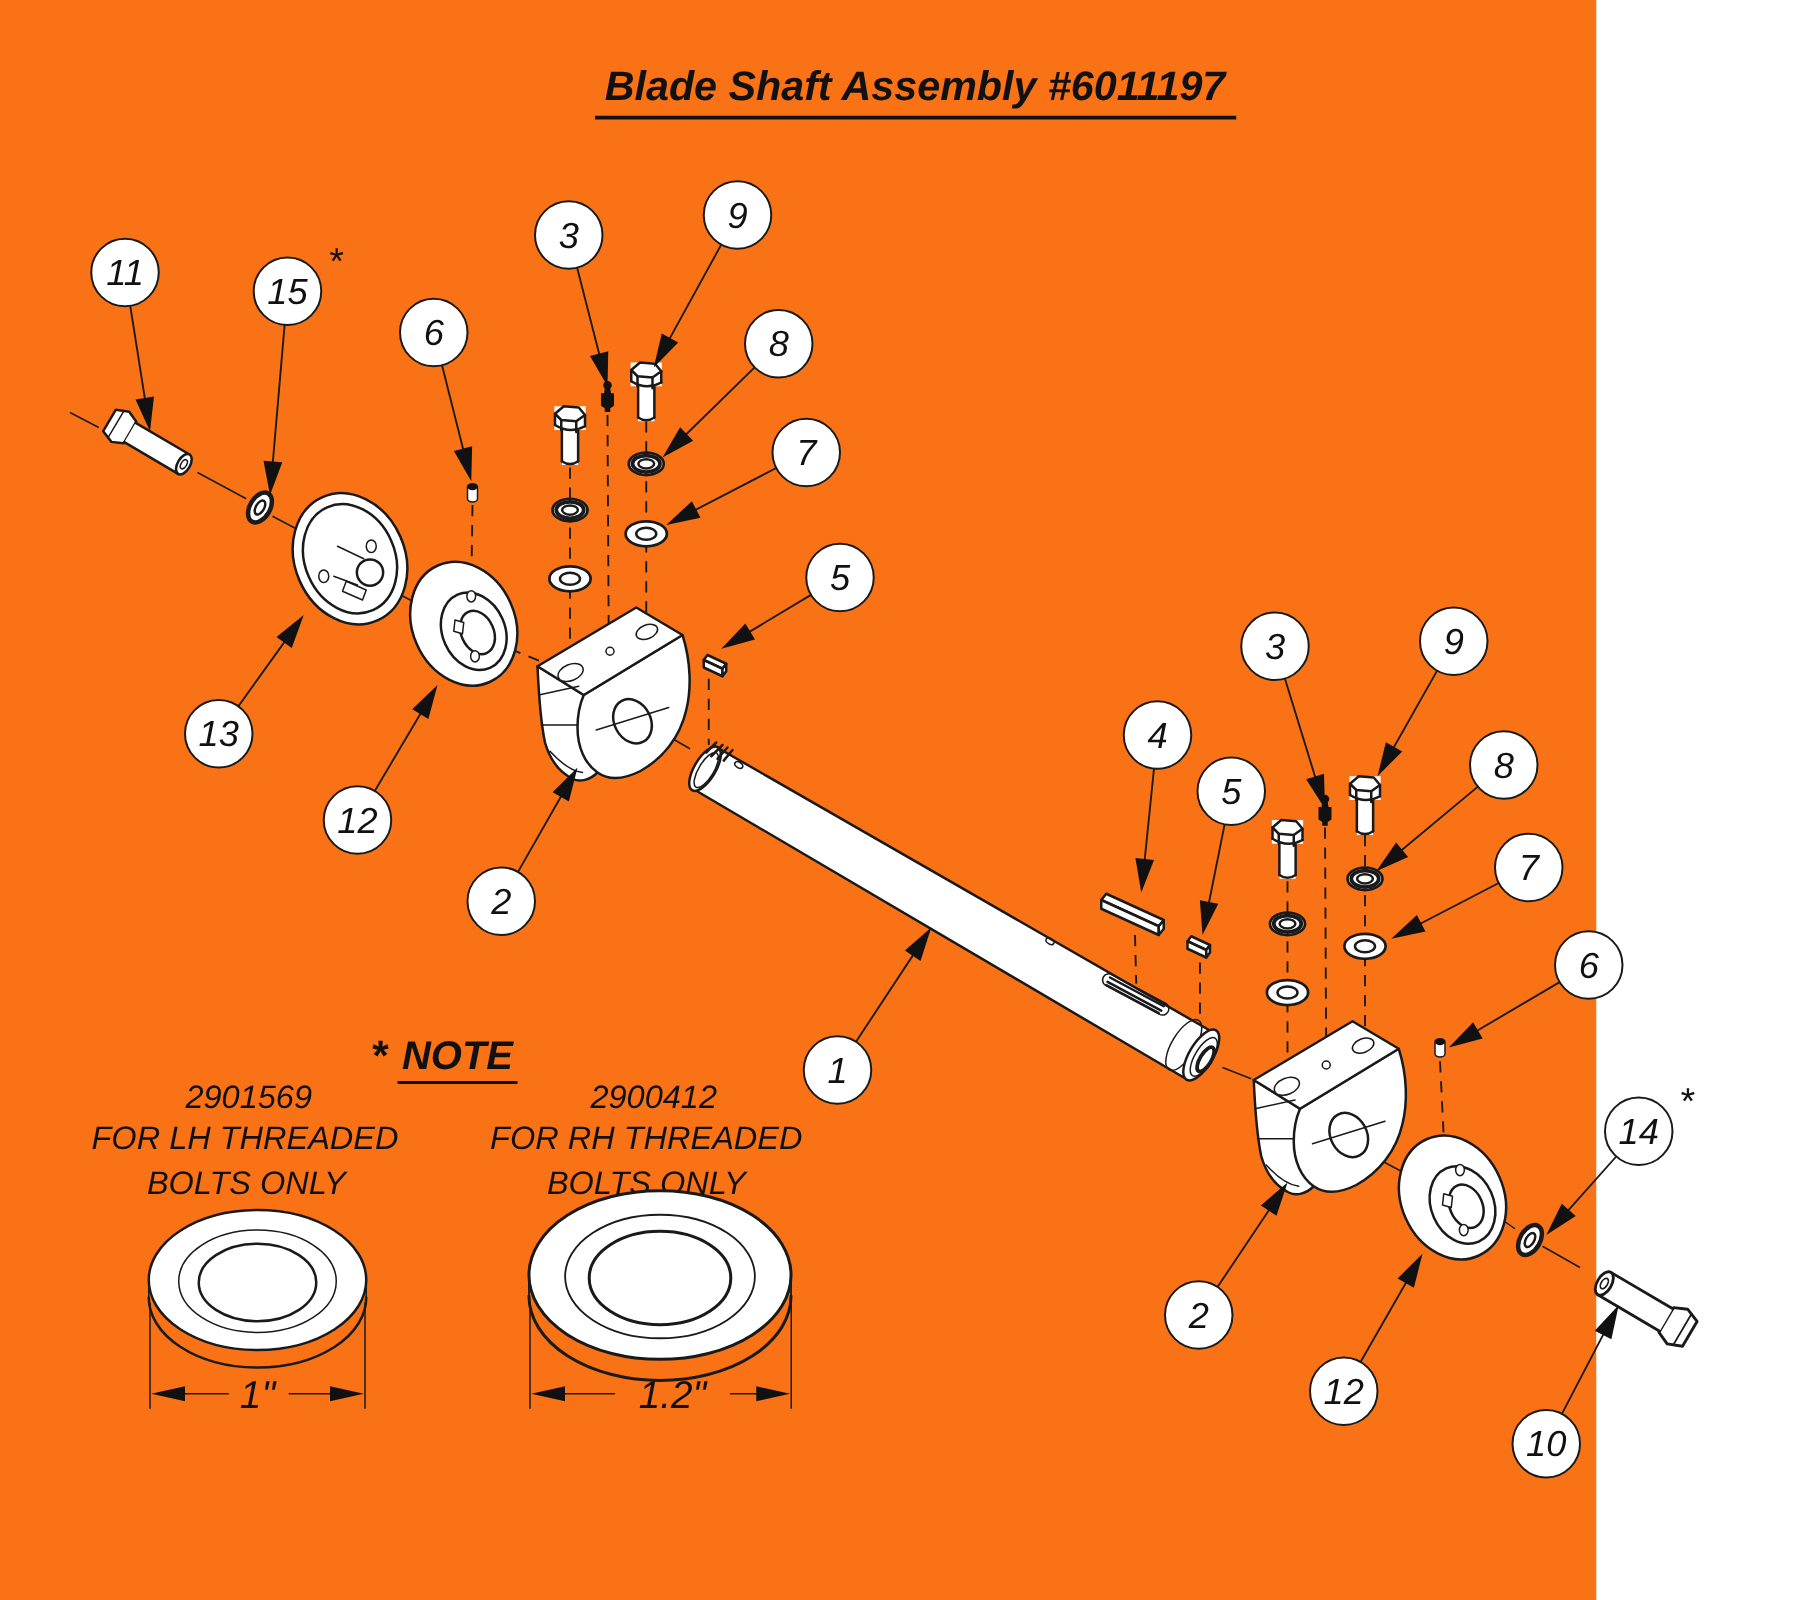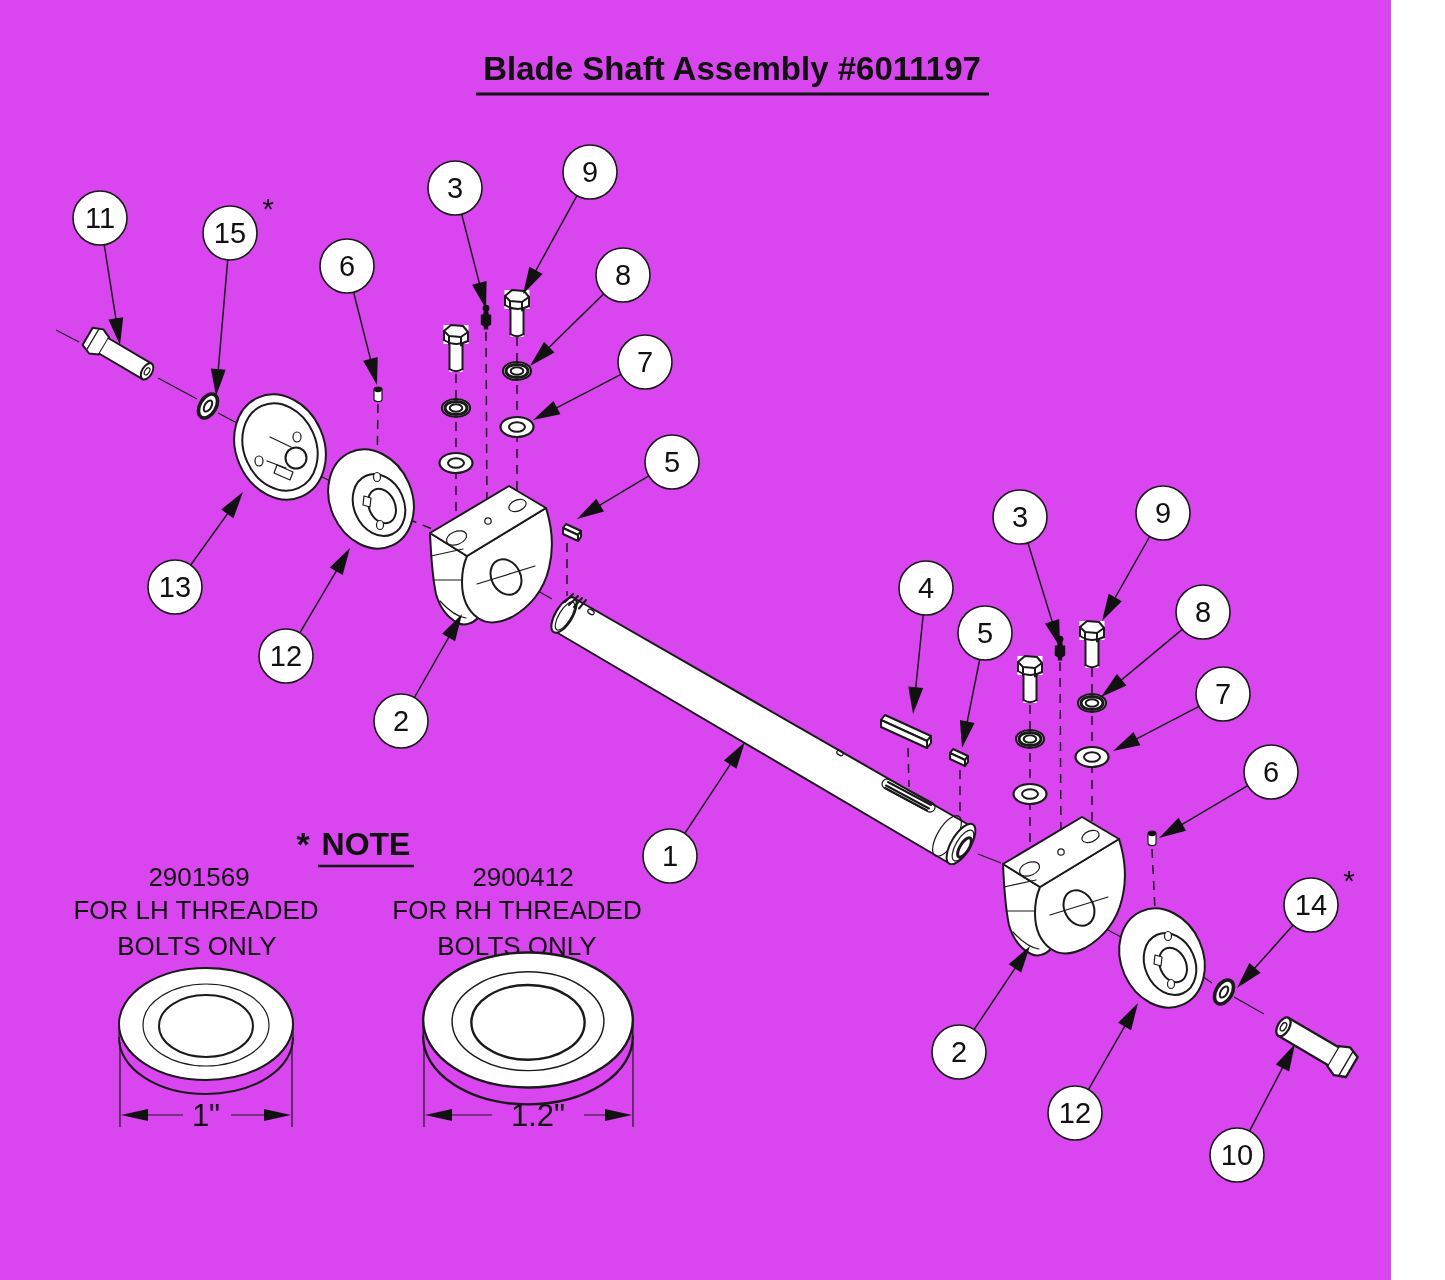--- a/index.html
+++ b/index.html
@@ -1,16 +1,16 @@
 <!DOCTYPE html>
 <html><head>
 <meta charset="utf-8">
 <style>
   html,body{margin:0;padding:0;background:#fff;}
-  .page{width:1391px;height:1280px;position:relative;background:#d946ef;font-family:"Liberation Sans",sans-serif;}
+  .page{width:1277px;height:1280px;position:relative;background:#f97316;font-family:"Liberation Sans",sans-serif;font-style:italic;}
   svg{display:block;}
   .ol{fill:none;stroke:#1a1a1a;stroke-width:2;stroke-linejoin:round;stroke-linecap:round;}
   .olw{fill:#fff;stroke:#1a1a1a;stroke-width:2;stroke-linejoin:round;}
   .thin{stroke-width:1.2;}
   .dash{fill:none;stroke:#1a1a1a;stroke-width:1.5;stroke-dasharray:9 7;}
   .axis{fill:none;stroke:#1a1a1a;stroke-width:1.2;}
   .fillb{fill:#111;stroke:none;}
   .title-text{font-size:33px;font-weight:bold;fill:#111;text-anchor:middle;}
   .note-head{font-size:32px;font-weight:bold;fill:#111;text-anchor:middle;}
   .note-star{font-size:34px;font-weight:bold;fill:#111;text-anchor:middle;}

